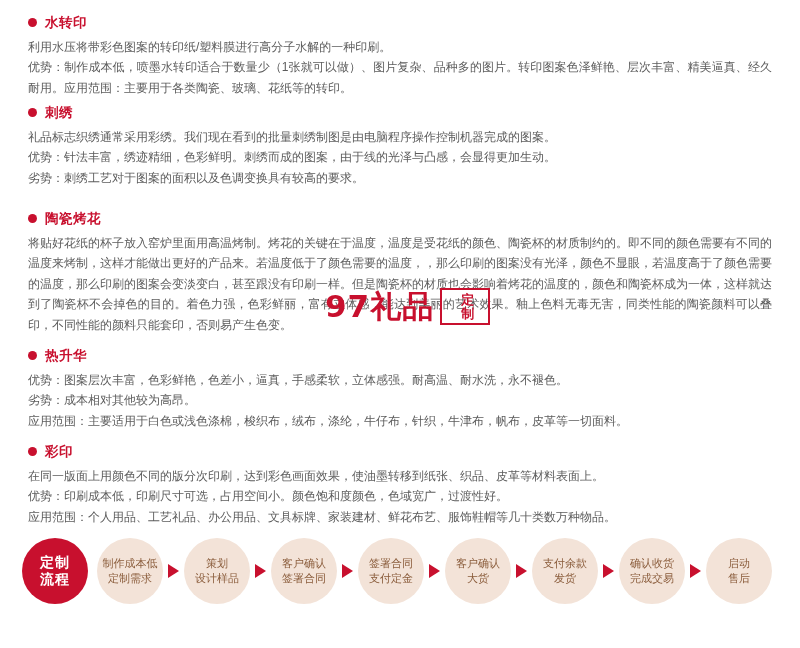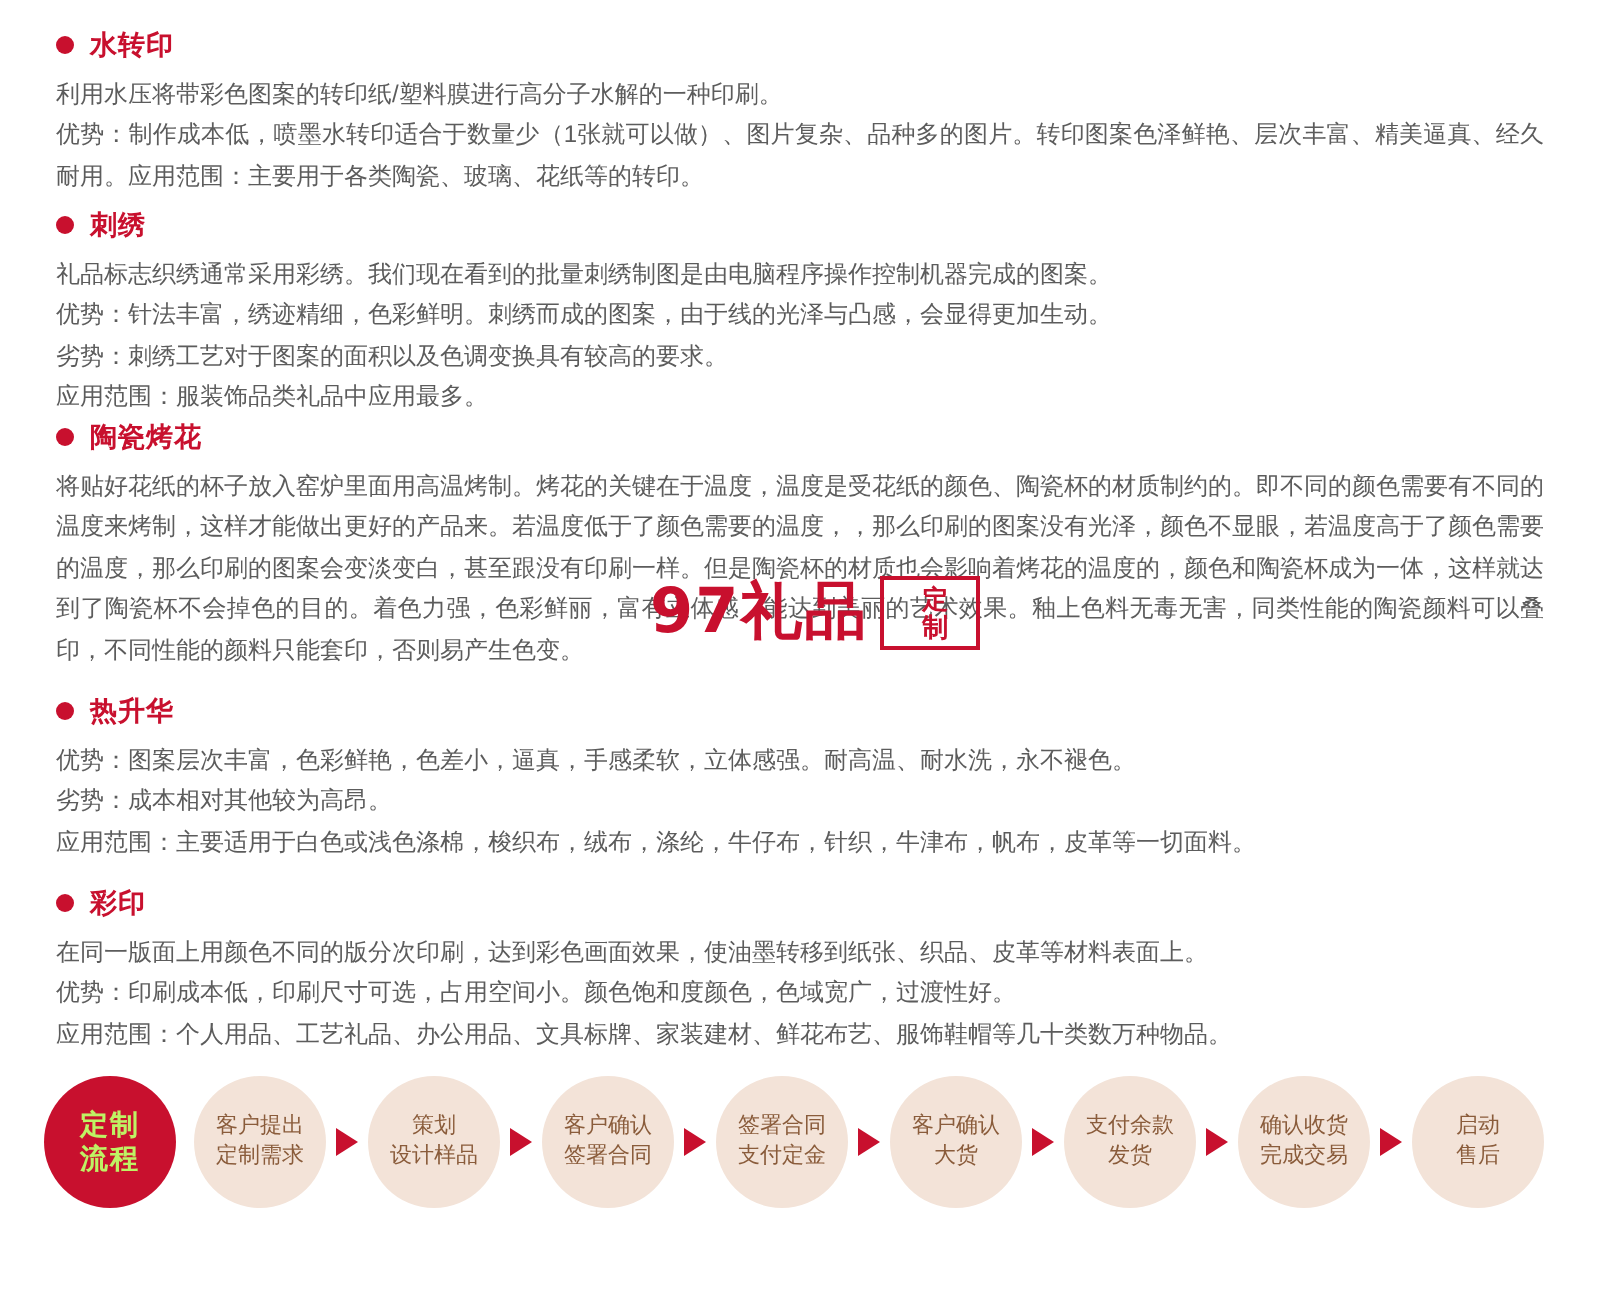--- a/index.html
+++ b/index.html
@@ -90,21 +90,21 @@
     position: absolute;
     left: 22px;
     top: 538px;
     display: flex;
     align-items: center;
   }
   .flow-badge {
     width: 66px; height: 66px;
     border-radius: 50%;
     background: #c8102e;
-    color: #bef264;
+    color: #ffffff;
     display: flex;
     flex-direction: column;
     align-items: center;
     justify-content: center;
     font-size: 14px;
     font-weight: bold;
     line-height: 1.25;
     letter-spacing: 1px;
     flex: 0 0 auto;
   }
@@ -151,21 +151,20 @@
 
   <div class="section s2">
     <div class="sec-head">
       <span class="bullet"></span>
       <span class="sec-title">刺绣</span>
     </div>
     <div class="sec-body">
       <p>礼品标志织绣通常采用彩绣。我们现在看到的批量刺绣制图是由电脑程序操作控制机器完成的图案。</p>
       <p>优势：针法丰富，绣迹精细，色彩鲜明。刺绣而成的图案，由于线的光泽与凸感，会显得更加生动。</p>
       <p>劣势：刺绣工艺对于图案的面积以及色调变换具有较高的要求。</p>
-      <p>应用范围：服装饰品类礼品中应用最多。</p>
     </div>
   </div>
 
   <div class="section s3">
     <div class="sec-head">
       <span class="bullet"></span>
       <span class="sec-title">陶瓷烤花</span>
     </div>
     <div class="sec-body">
       <p>将贴好花纸的杯子放入窑炉里面用高温烤制。烤花的关键在于温度，温度是受花纸的颜色、陶瓷杯的材质制约的。即不同的颜色需要有不同的温度来烤制，这样才能做出更好的产品来。若温度低于了颜色需要的温度，，那么印刷的图案没有光泽，颜色不显眼，若温度高于了颜色需要的温度，那么印刷的图案会变淡变白，甚至跟没有印刷一样。但是陶瓷杯的材质也会影响着烤花的温度的，颜色和陶瓷杯成为一体，这样就达到了陶瓷杯不会掉色的目的。着色力强，色彩鲜丽，富有立体感，能达到美丽的艺术效果。釉上色料无毒无害，同类性能的陶瓷颜料可以叠印，不同性能的颜料只能套印，否则易产生色变。</p>
@@ -205,21 +204,21 @@
   </div>
 
   <div class="flow">
     <div class="flow-badge">
       <span>定制</span>
       <span>流程</span>
     </div>
     <div class="gap"></div>
 
     <div class="flow-step">
-      <span>客户提出</span>
+      <span>制作成本低</span>
       <span>定制需求</span>
     </div>
     <div class="arrow"></div>
 
     <div class="flow-step">
       <span>策划</span>
       <span>设计样品</span>
     </div>
     <div class="arrow"></div>
 

